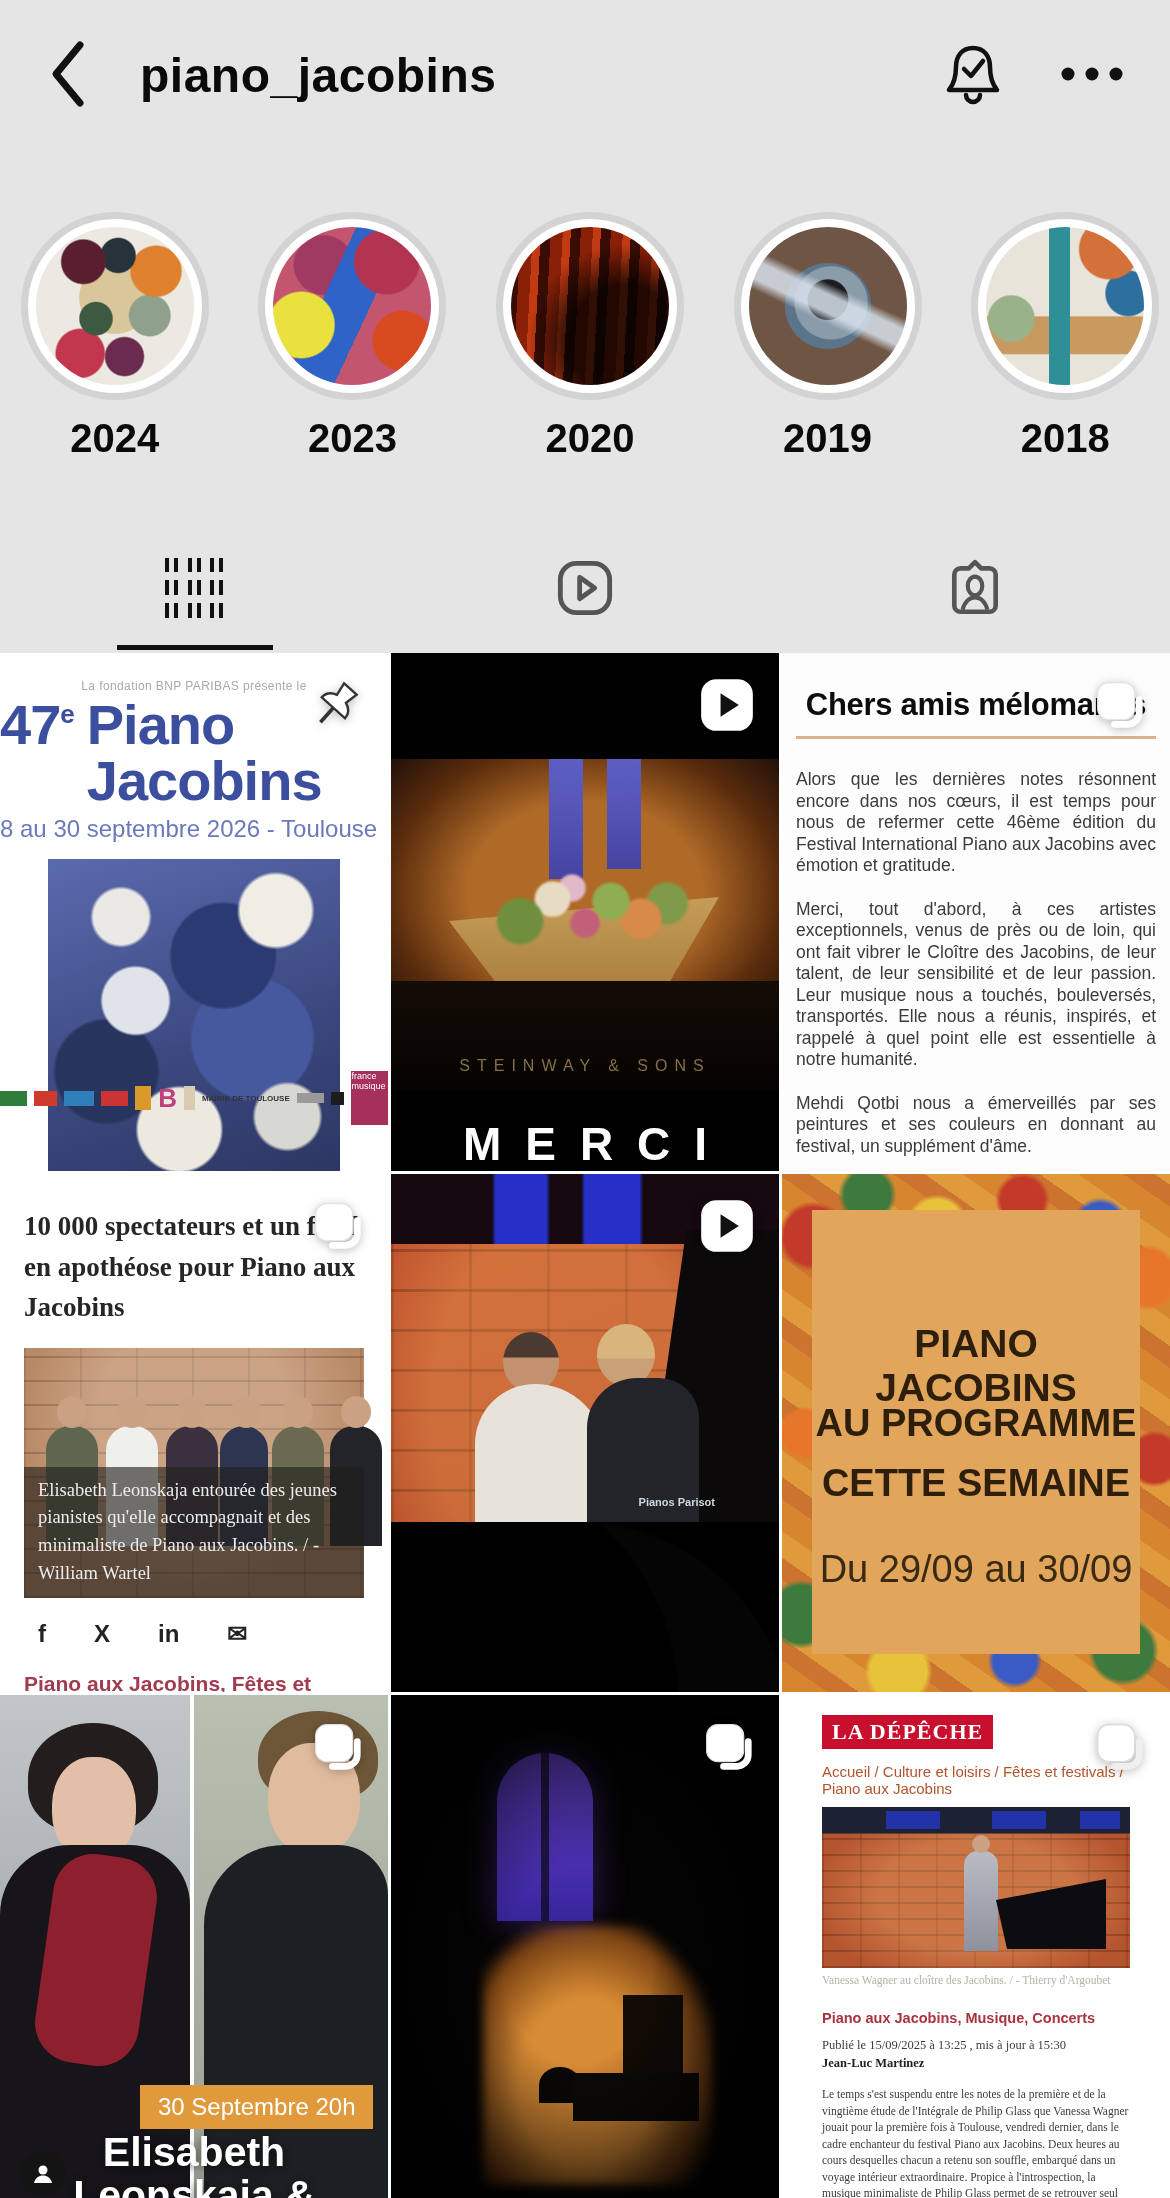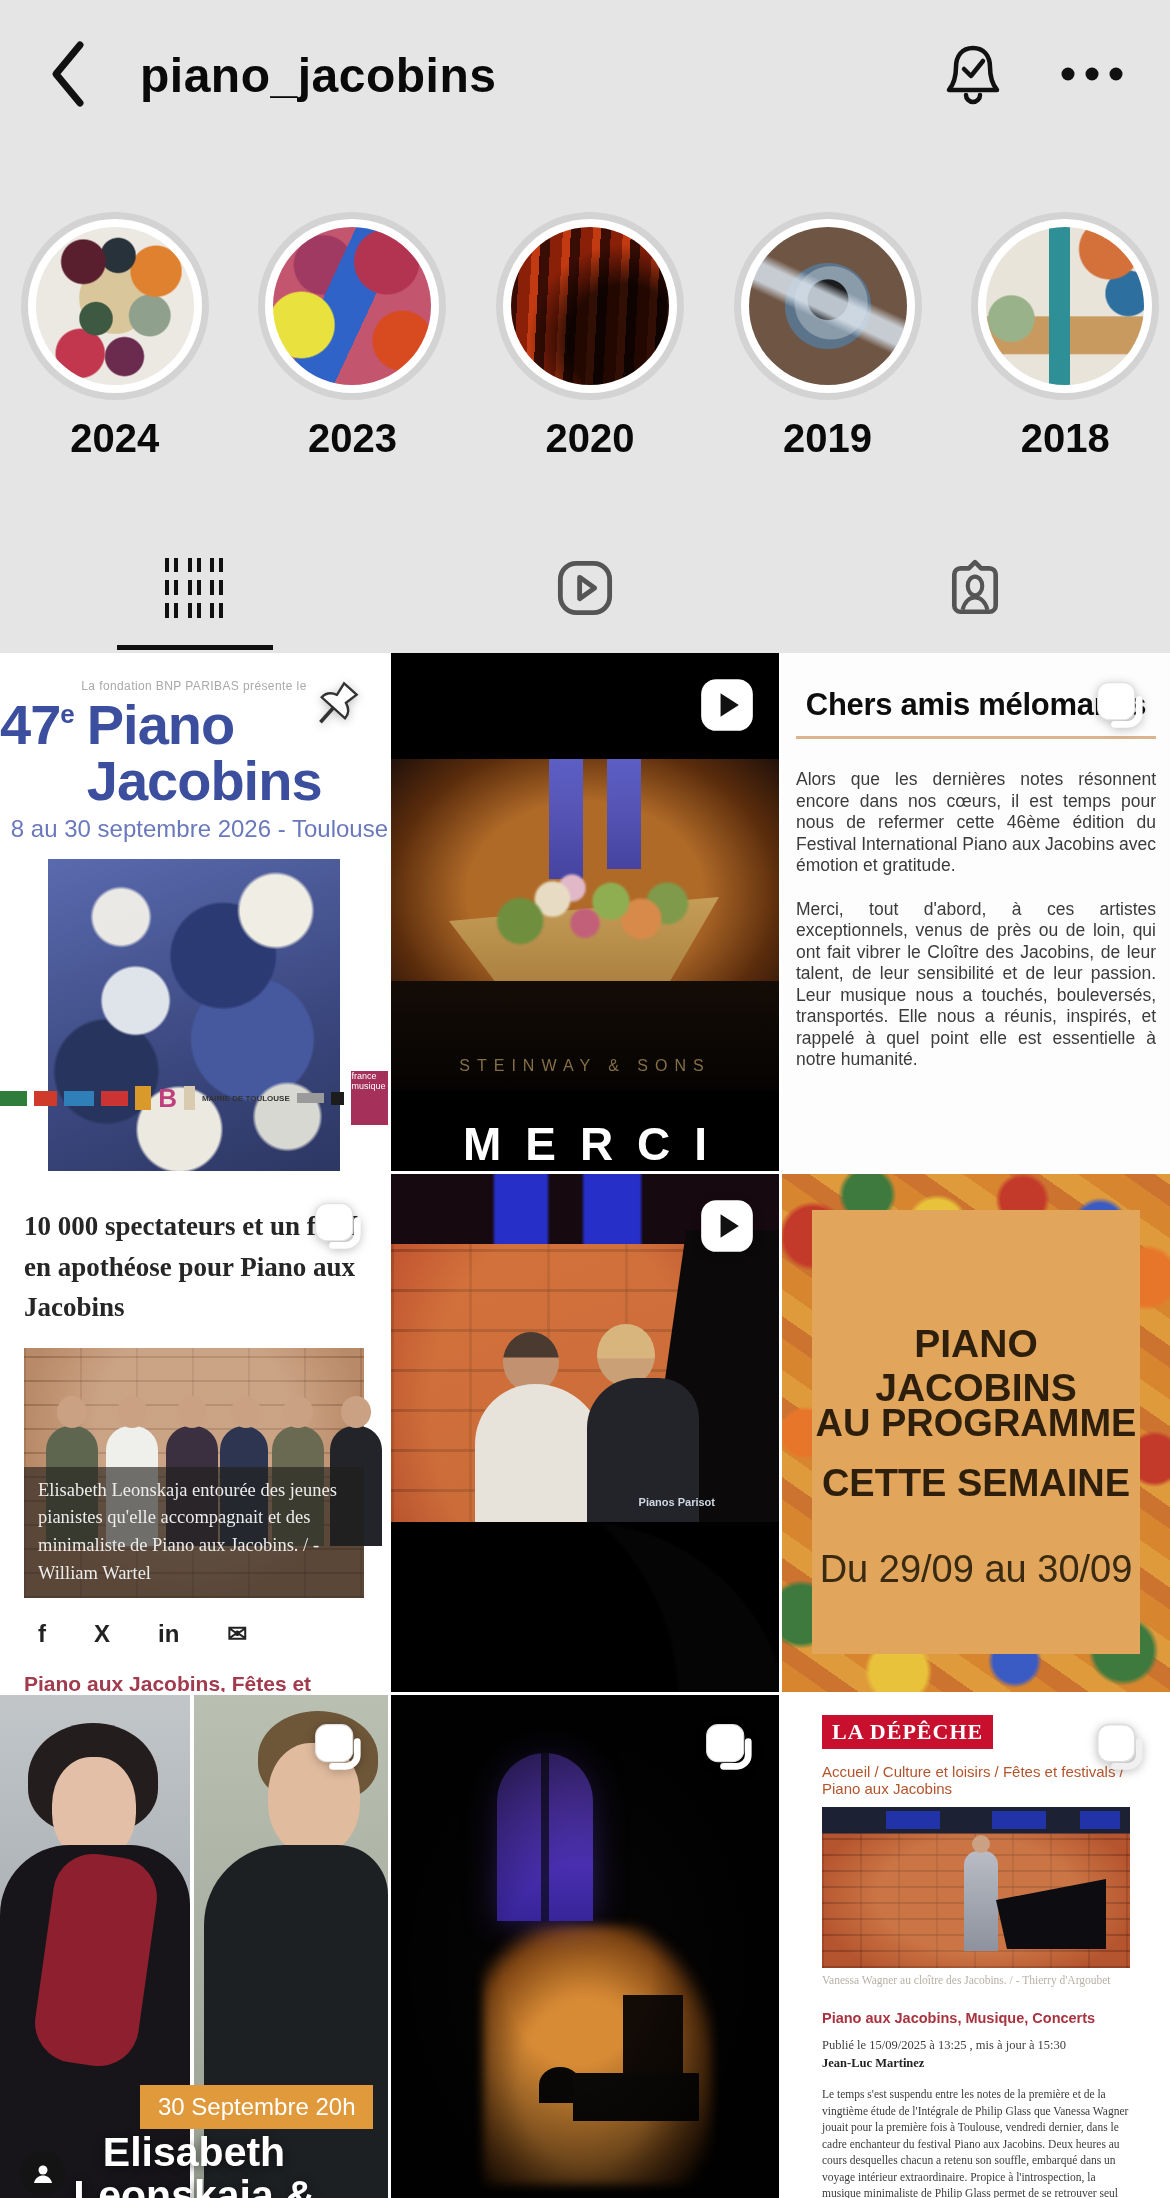--- a/index.html
+++ b/index.html
@@ -59,21 +59,21 @@
   .grid{display:grid;grid-template-columns:repeat(3,388px);grid-auto-rows:518px;gap:3px;margin-top:3px;background:#fff;}
   .post{position:relative;overflow:hidden;background:#fff;}
   .ovl{position:absolute;top:24px;right:24px;filter:drop-shadow(0 2px 5px rgba(0,0,0,.25));}
 
   
   .kicker{margin-top:26px;text-align:center;font-size:12px;color:#a9a9a9;letter-spacing:.4px;}
   .p-title{display:flex;justify-content:center;align-items:flex-start;margin-top:4px;color:#3c4f9e;font-weight:700;letter-spacing:-1px;}
   .p-title .num{font-size:56px;line-height:1;}
   .p-title .sup{font-size:26px;margin-top:2px;}
   .p-title .rest{font-size:56px;line-height:1;margin-left:13px;}
-  .p-sub{text-align:right;color:#6a79bc;font-size:24px;margin-top:6px;font-weight:500;}
+  .p-sub{text-align:left;color:#6a79bc;font-size:24px;margin-top:6px;font-weight:500;}
   .p-art{width:292px;height:322px;margin:16px auto 0;background:
     radial-gradient(circle at 25% 18%,rgba(242,240,233,.95) 0 8%,transparent 9%),
     radial-gradient(circle at 78% 16%,#f0ede4 0 10%,transparent 11%),
     radial-gradient(circle at 30% 44%,#dfe3ea 0 12%,transparent 13%),
     radial-gradient(circle at 45% 84%,#ece9e0 0 13%,transparent 14%),
     radial-gradient(circle at 82% 80%,#d8d8d2 0 9%,transparent 10%),
     radial-gradient(circle at 60% 30%,#2c3a74 0 18%,transparent 19%),
     radial-gradient(circle at 20% 66%,#27355e 0 16%,transparent 17%),
     radial-gradient(circle at 70% 56%,#46599e 0 22%,transparent 23%),
     linear-gradient(160deg,#5a6aae,#3a477e 60%,#2c3661);}
@@ -374,20 +374,21 @@
         </svg>
       </div>
     </article>
 
     <article class="post p-letter">
       <div class="l-title">Chers amis mélomanes</div>
       <div class="l-rule"></div>
       <div class="l-body">
         <p>Alors que les dernières notes résonnent encore dans nos cœurs, il est temps pour nous de refermer cette 46ème édition du Festival International Piano aux Jacobins avec émotion et gratitude.</p>
         <p>Merci, tout d'abord, à ces artistes exceptionnels, venus de près ou de loin, qui ont fait vibrer le Cloître des Jacobins, de leur talent, de leur sensibilité et de leur passion. Leur musique nous a touchés, bouleversés, transportés. Elle nous a réunis, inspirés, et rappelé à quel point elle est essentielle à notre humanité.</p>
+        <p>Mehdi Qotbi nous a émerveillés par ses peintures et ses couleurs en donnant au festival, un supplément d'âme.</p>
       </div>
       <div class="ovl">
         <svg width="54" height="54" viewBox="0 0 48 48">
           <path d="M42 20 V32 A10 10 0 0 1 32 42 H20" fill="none" stroke="#fff" stroke-width="6" stroke-linecap="round"></path>
           <rect x="5" y="5" width="33" height="33" rx="10" fill="#fff" stroke="#e2e2e2" stroke-width="1"></rect>
         </svg>
       </div>
     </article>
 
     <article class="post p-article">

